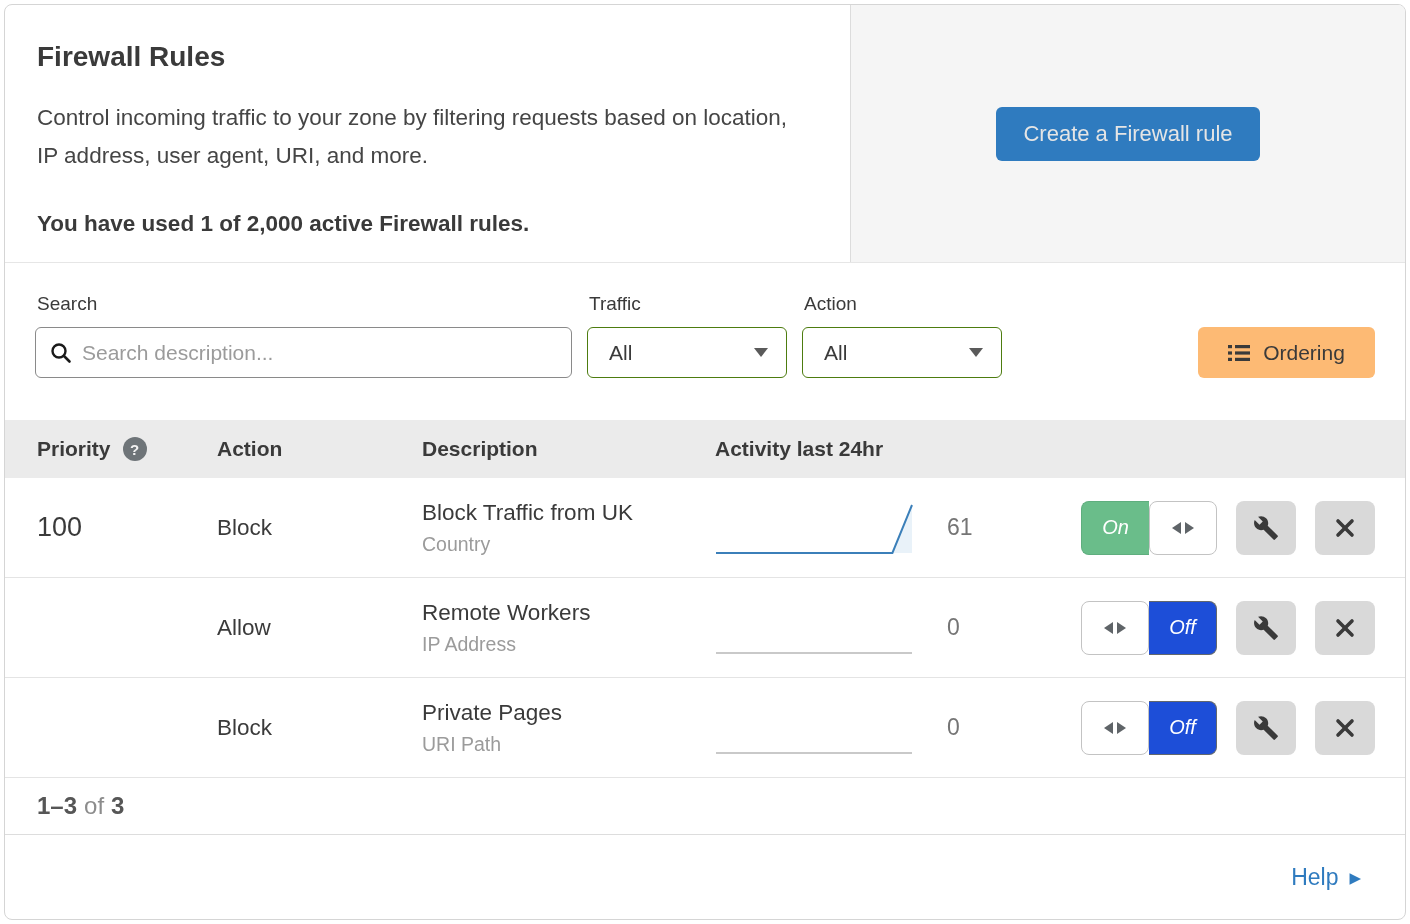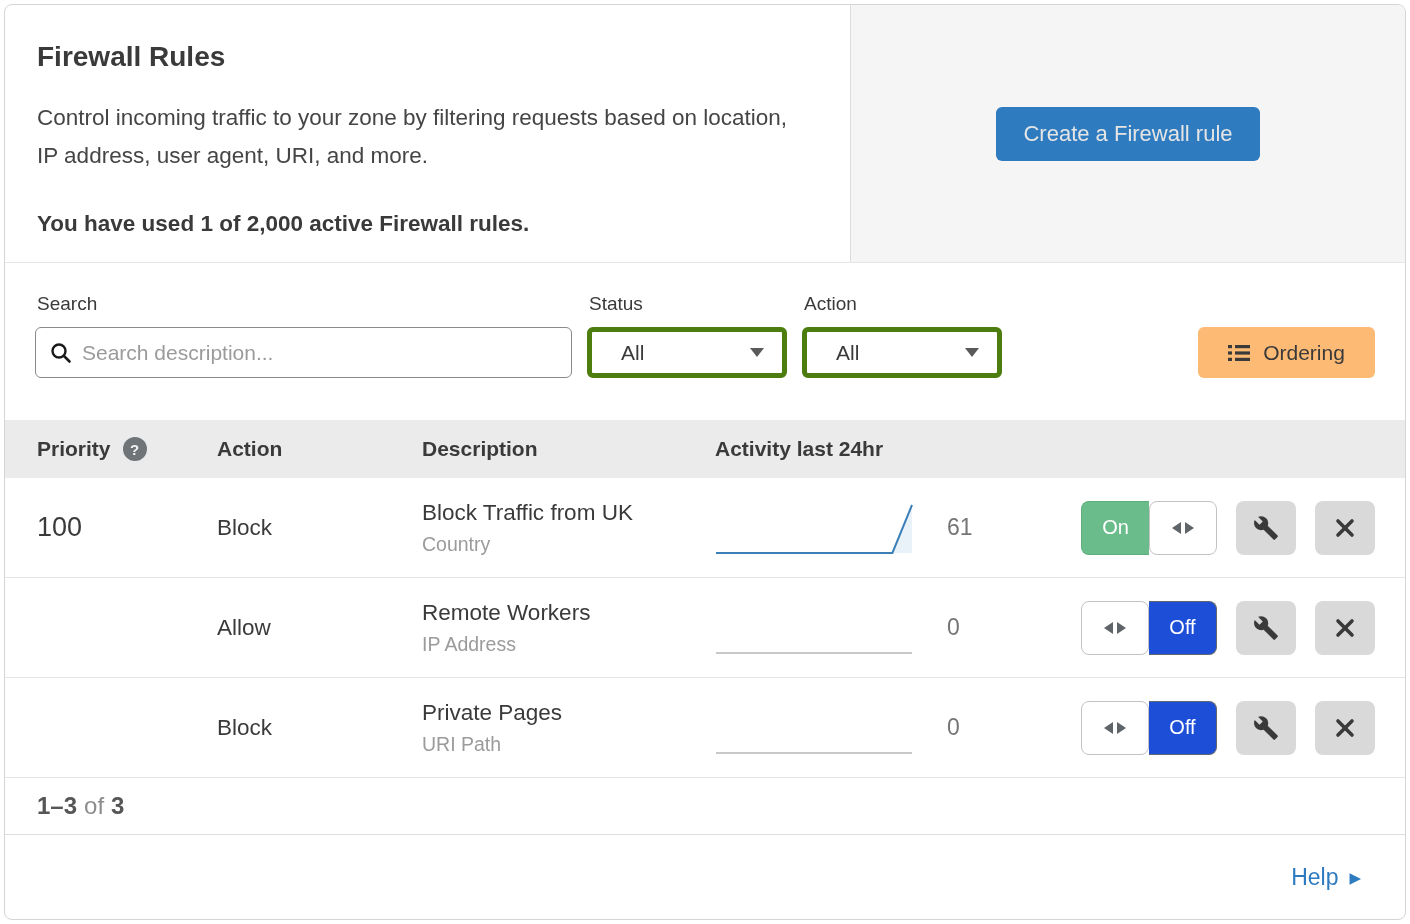--- a/index.html
+++ b/index.html
@@ -47,23 +47,23 @@
     width: 537px; height: 51px; border: 1px solid #8a8a8a; border-radius: 6px;
     display: flex; align-items: center; padding: 9px 14px; background: #fff;
   }
   .search-box svg { flex: 0 0 auto; }
   .search-box input {
     border: none; outline: none; flex: 1; font-family: inherit;
     font-size: 21px; color: #3a3a3a; margin-left: 10px; background: transparent;
   }
   .search-box input::placeholder { color: #9b9b9b; }
   .select {
-    width: 200px; height: 51px; border: 5px solid #4d7c0f; border-radius: 6px;
+    width: 200px; height: 51px; border: 1px solid #4d7c0f; border-radius: 6px;
     display: flex; align-items: center; justify-content: space-between;
-    padding: 0 18px 0 29px; font-size: 21px; color: #3a3a3a; background: #fff; cursor: pointer;
+    padding: 0 18px 0 21px; font-size: 21px; color: #3a3a3a; background: #fff; cursor: pointer;
   }
   .caret-down {
     width: 0; height: 0;
     border-left: 7px solid transparent; border-right: 7px solid transparent;
     border-top: 9px solid #5a5a5a;
   }
   .ordering-btn {
     margin-left: auto; width: 177px; height: 51px; background: #fdba74;
     border: none; border-radius: 6px; font-family: inherit; font-size: 21px; color: #3a3a3a;
     display: flex; align-items: center; justify-content: center; gap: 13px; cursor: pointer;
@@ -89,21 +89,21 @@
   }
   .trow { height: 100px; border-bottom: 1px solid #e4e4e4; flex: 0 0 auto; }
   .cell-priority { font-size: 27px; color: #3a3a3a; }
   .cell-action { font-size: 22.5px; color: #3a3a3a; }
   .desc-title { font-size: 22.5px; color: #3a3a3a; }
   .desc-sub { font-size: 19.5px; color: #9b9b9b; margin-top: 7px; }
   .cell-activity { display: flex; align-items: center; gap: 32px; }
   .spark { width: 200px; height: 58px; }
   .activity-count { font-size: 23px; color: #757575; min-width: 28px; }
 
-  .cell-controls { display: flex; align-items: center; justify-content: flex-end; gap: 19px; }
+  .cell-controls { display: flex; align-items: center; justify-content: flex-end; gap: 19px; font-style: italic; }
   .toggle {
     width: 136px; height: 54px; border-radius: 8px; display: flex;
     background: #fff; cursor: pointer; position: relative;
   }
   .toggle .seg {
     width: 68px; height: 54px; display: flex; align-items: center; justify-content: center;
     font-size: 20px;
   }
   .seg-on { background: #6abd8a; color: #fff; border-radius: 8px 0 0 8px; border: 1px solid #5fae7e; border-right: none; }
   .seg-off { background: #1d4ed8; color: #fff; border-radius: 0 8px 8px 0; border: 1px solid #63686c; border-left: none; }
@@ -153,21 +153,21 @@
       <label class="filter-label">Search</label>
       <div class="search-box">
         <svg width="22" height="22" viewBox="0 0 22 22">
           <circle cx="9" cy="9" r="6.5" fill="none" stroke="#1a1a1a" stroke-width="2.4"></circle>
           <line x1="14" y1="14" x2="19.5" y2="19.5" stroke="#1a1a1a" stroke-width="2.6" stroke-linecap="round"></line>
         </svg>
         <input type="text" placeholder="Search description..." style="">
       </div>
     </div>
     <div class="filter-group">
-      <label class="filter-label">Status</label>
+      <label class="filter-label">Traffic</label>
       <div class="select">
         <span>All</span>
         <span class="caret-down"></span>
       </div>
     </div>
     <div class="filter-group">
       <label class="filter-label">Action</label>
       <div class="select">
         <span>All</span>
         <span class="caret-down"></span>

